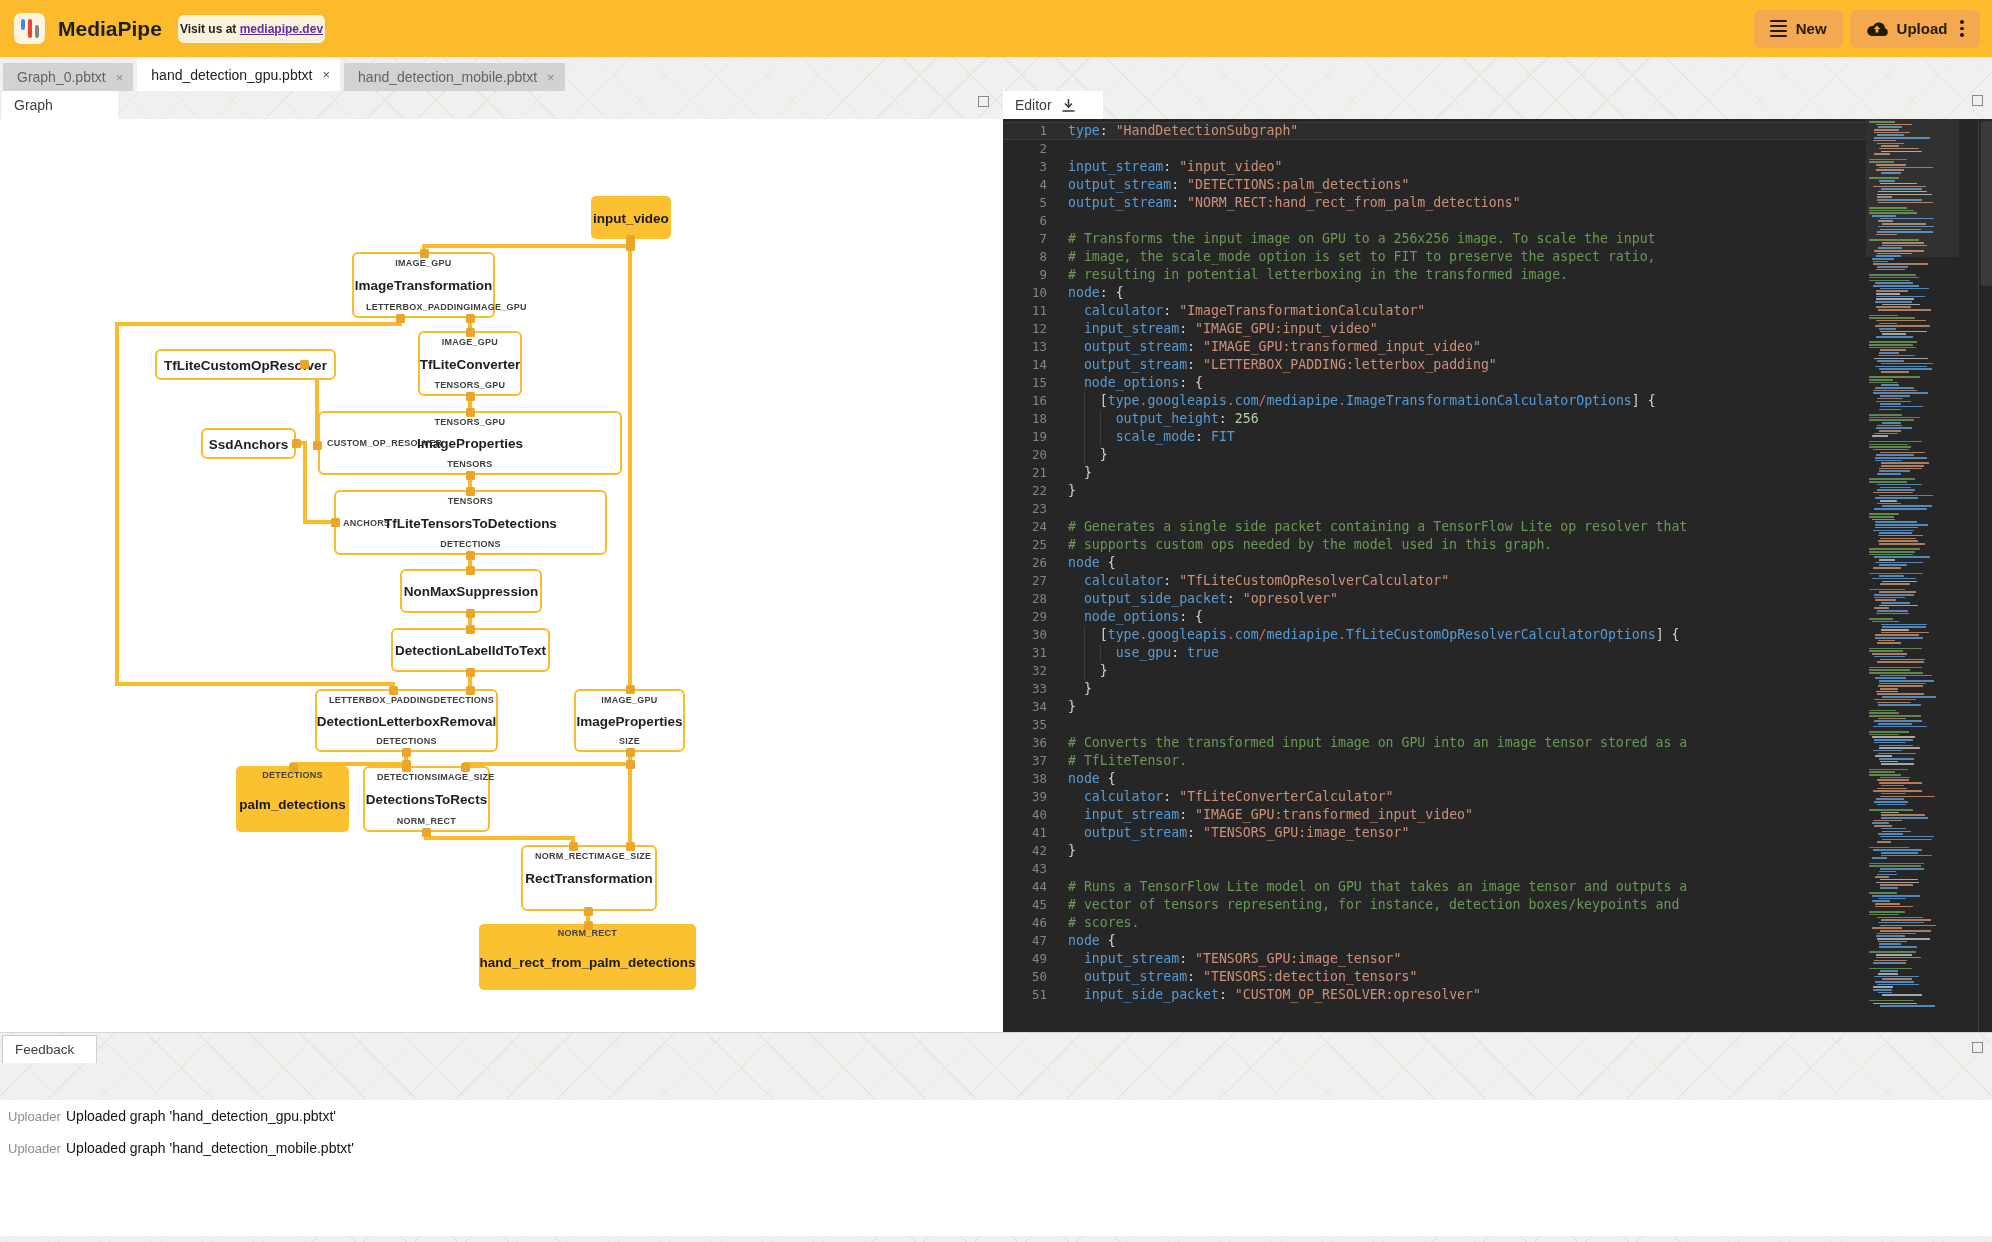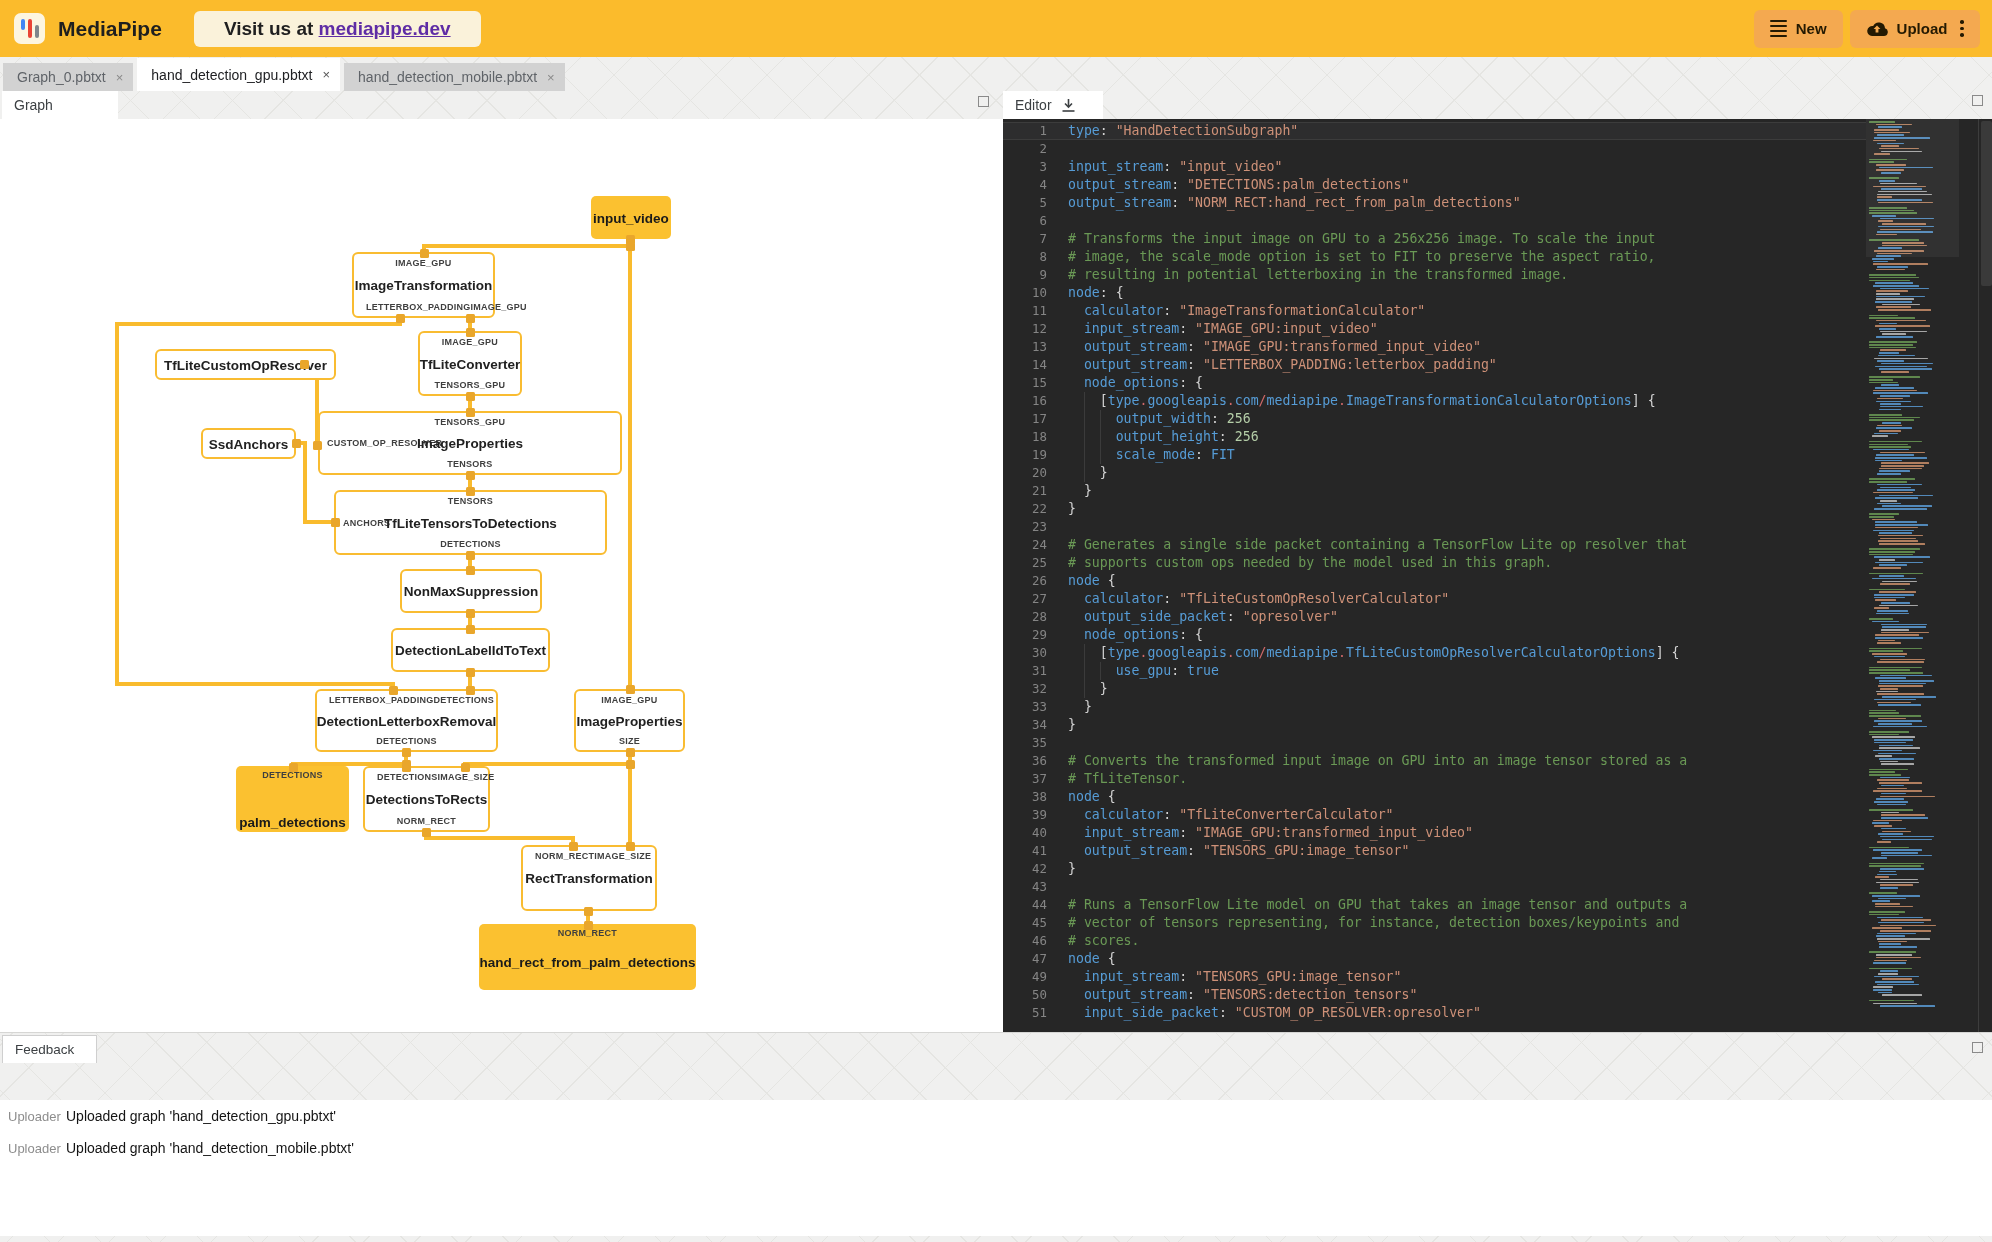--- a/index.html
+++ b/index.html
@@ -12,21 +12,21 @@
       repeating-linear-gradient(-45deg, transparent 0 35px, #e5e5e2 35px 36px);
   }
   
   .header{position:absolute;left:0;top:0;width:1992px;height:57px;background:#fbbb2c;display:flex;align-items:center;}
   .logo{width:31px;height:31px;background:#fdf5e0;border-radius:7px;margin-left:14px;position:relative;flex:none;}
   .logo i{position:absolute;width:4px;border-radius:2px;display:block;}
   .logo .b1{left:7px;top:6px;height:11px;background:#4285f4;}
   .logo .b2{left:14px;top:6px;height:19px;background:#ea4335;}
   .logo .b3{left:21px;top:12px;height:13px;background:#80868b;}
   .app-title{font-size:21px;font-weight:bold;color:#1f1f1f;margin-left:13px;}
-  .visit-pill{margin-left:32px;background:#faf2da;border-radius:6px;padding:7px 30px;font-size:19px;color:#1f1f1f;font-weight:600;}
+  .visit-pill{margin-left:16px;background:#faf2da;border-radius:6px;padding:7px 2px;font-size:12px;color:#1f1f1f;font-weight:600;}
   .visit-pill a{color:#5e2ca5;font-weight:700;text-decoration:underline;}
   .hdr-actions{margin-left:auto;margin-right:12px;display:flex;gap:7px;}
   .hdr-btn{background:#f4a950;border:none;border-radius:6px;height:38px;display:flex;align-items:center;gap:9px;padding:0 16px;font-size:15px;font-weight:700;color:#241a02;cursor:pointer;font-family:inherit;}
   .hamburger{display:flex;flex-direction:column;gap:2.5px;}
   .hamburger i{display:block;width:17px;height:2.6px;background:#241a02;border-radius:1px;}
   .kebab{display:flex;flex-direction:column;gap:3px;margin-left:4px;}
   .kebab i{width:3.6px;height:3.6px;border-radius:50%;background:#241a02;display:block;}
   
   .tabrow{position:absolute;left:0;top:57px;width:1992px;height:34px;display:flex;align-items:flex-end;padding-left:3px;}
   .tab{background:#d2d2d2;height:28px;display:flex;align-items:center;padding:0 10px 0 14px;margin-right:4px;font-size:14px;color:#5f6368;cursor:pointer;}
@@ -253,21 +253,21 @@
       </div>
       <div class="ports-bot ports-one">
         <span class="plabel">SIZE</span>
       </div>
       <div class="gname">ImageProperties</div>
     </div>
     <div class="gnode stream" style="left: 236px; top: 647px; width: 113px; height: 66px;">
       <div class="ports-top ports-one">
         <span class="plabel">DETECTIONS</span>
       </div>
-      <div class="gname" style="top: 58%; margin-top: 18px;">palm_detections</div>
+      <div class="gname" style="top: 58%;">palm_detections</div>
     </div>
     <div class="gnode" style="left: 363px; top: 647px; width: 127px; height: 66px;">
       <div class="ports-top ports-two">
         <span class="plabel">DETECTIONS</span>
         <span class="plabel">IMAGE_SIZE</span>
       </div>
       <div class="ports-bot ports-one">
         <span class="plabel">NORM_RECT</span>
       </div>
       <div class="gname">DetectionsToRects</div>
@@ -332,21 +332,20 @@
       <div class="code-line"><span class="ln">7</span><span class="lc"><span class="tk-c"># Transforms the input image on GPU to a 256x256 image. To scale the input</span></span></div>
       <div class="code-line"><span class="ln">8</span><span class="lc"><span class="tk-c"># image, the scale_mode option is set to FIT to preserve the aspect ratio,</span></span></div>
       <div class="code-line"><span class="ln">9</span><span class="lc"><span class="tk-c"># resulting in potential letterboxing in the transformed image.</span></span></div>
       <div class="code-line"><span class="ln">10</span><span class="lc"><span class="tk-k">node</span><span class="tk-p">: {</span></span></div>
       <div class="code-line"><span class="ln">11</span><span class="lc"><span class="tk-p">  </span><span class="tk-k">calculator</span><span class="tk-p">: </span><span class="tk-s">"ImageTransformationCalculator"</span></span></div>
       <div class="code-line"><span class="ln">12</span><span class="lc"><span class="tk-p">  </span><span class="tk-k">input_stream</span><span class="tk-p">: </span><span class="tk-s">"IMAGE_GPU:input_video"</span></span></div>
       <div class="code-line"><span class="ln">13</span><span class="lc"><span class="tk-p">  </span><span class="tk-k">output_stream</span><span class="tk-p">: </span><span class="tk-s">"IMAGE_GPU:transformed_input_video"</span></span></div>
       <div class="code-line"><span class="ln">14</span><span class="lc"><span class="tk-p">  </span><span class="tk-k">output_stream</span><span class="tk-p">: </span><span class="tk-s">"LETTERBOX_PADDING:letterbox_padding"</span></span></div>
       <div class="code-line"><span class="ln">15</span><span class="lc"><span class="tk-p">  </span><span class="tk-k">node_options</span><span class="tk-p">: {</span></span></div>
       <div class="code-line"><span class="ln">16</span><span class="lc"><span class="tk-p">    [</span><span class="tk-u">type</span><span class="tk-r">.</span><span class="tk-u">googleapis</span><span class="tk-r">.</span><span class="tk-u">com</span><span class="tk-r">/</span><span class="tk-u">mediapipe</span><span class="tk-r">.</span><span class="tk-u">ImageTransformationCalculatorOptions</span><span class="tk-p">] {</span><i class="iguide" style="left: 22.9px;"></i></span></div>
-      <div class="code-line"><span class="ln">17</span><span class="lc"><span class="tk-p">      </span><span class="tk-k">output_width</span><span class="tk-p">: </span><span class="tk-n">256</span><i class="iguide" style="left: 22.9px;"></i><i class="iguide" style="left: 38.8px;"></i></span></div>
       <div class="code-line"><span class="ln">18</span><span class="lc"><span class="tk-p">      </span><span class="tk-k">output_height</span><span class="tk-p">: </span><span class="tk-n">256</span><i class="iguide" style="left: 22.9px;"></i><i class="iguide" style="left: 38.8px;"></i></span></div>
       <div class="code-line"><span class="ln">19</span><span class="lc"><span class="tk-p">      </span><span class="tk-k">scale_mode</span><span class="tk-p">: </span><span class="tk-b">FIT</span><i class="iguide" style="left: 22.9px;"></i><i class="iguide" style="left: 38.8px;"></i></span></div>
       <div class="code-line"><span class="ln">20</span><span class="lc"><span class="tk-p">    }</span><i class="iguide" style="left: 22.9px;"></i></span></div>
       <div class="code-line"><span class="ln">21</span><span class="lc"><span class="tk-p">  }</span></span></div>
       <div class="code-line"><span class="ln">22</span><span class="lc"><span class="tk-p">}</span></span></div>
       <div class="code-line"><span class="ln">23</span><span class="lc"></span></div>
       <div class="code-line"><span class="ln">24</span><span class="lc"><span class="tk-c"># Generates a single side packet containing a TensorFlow Lite op resolver that</span></span></div>
       <div class="code-line"><span class="ln">25</span><span class="lc"><span class="tk-c"># supports custom ops needed by the model used in this graph.</span></span></div>
       <div class="code-line"><span class="ln">26</span><span class="lc"><span class="tk-k">node</span><span class="tk-p"> {</span></span></div>
       <div class="code-line"><span class="ln">27</span><span class="lc"><span class="tk-p">  </span><span class="tk-k">calculator</span><span class="tk-p">: </span><span class="tk-s">"TfLiteCustomOpResolverCalculator"</span></span></div>

